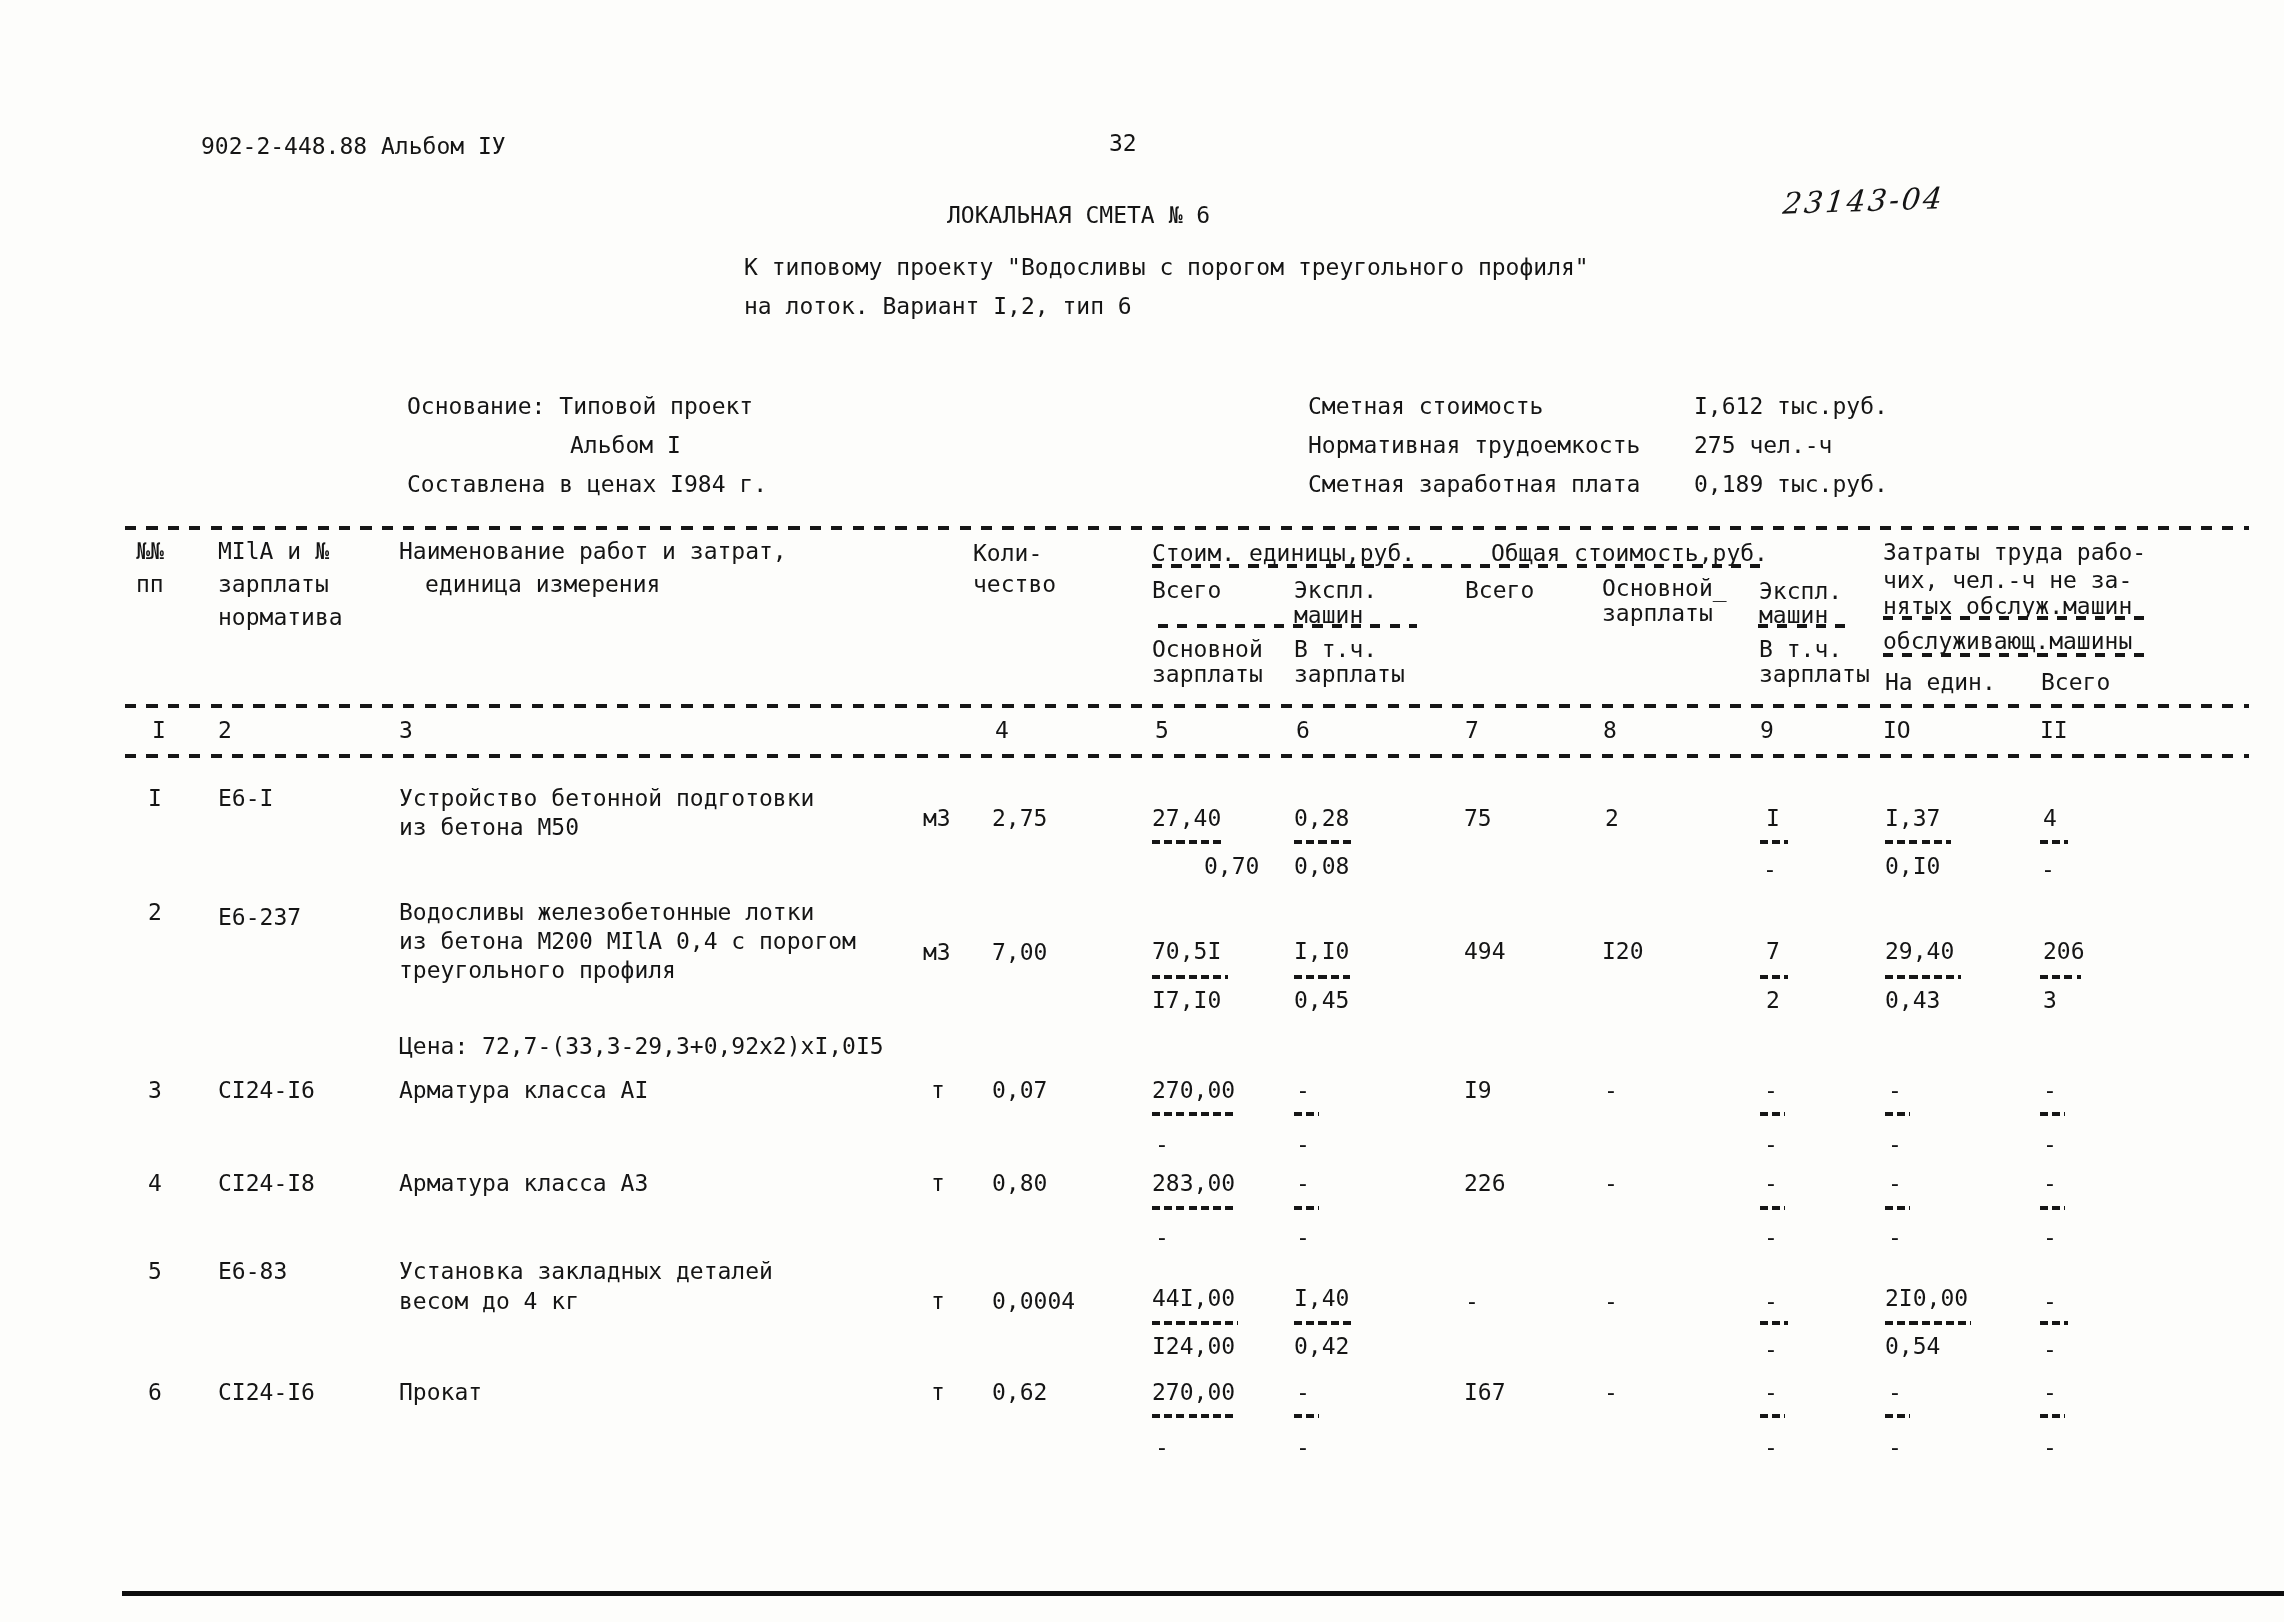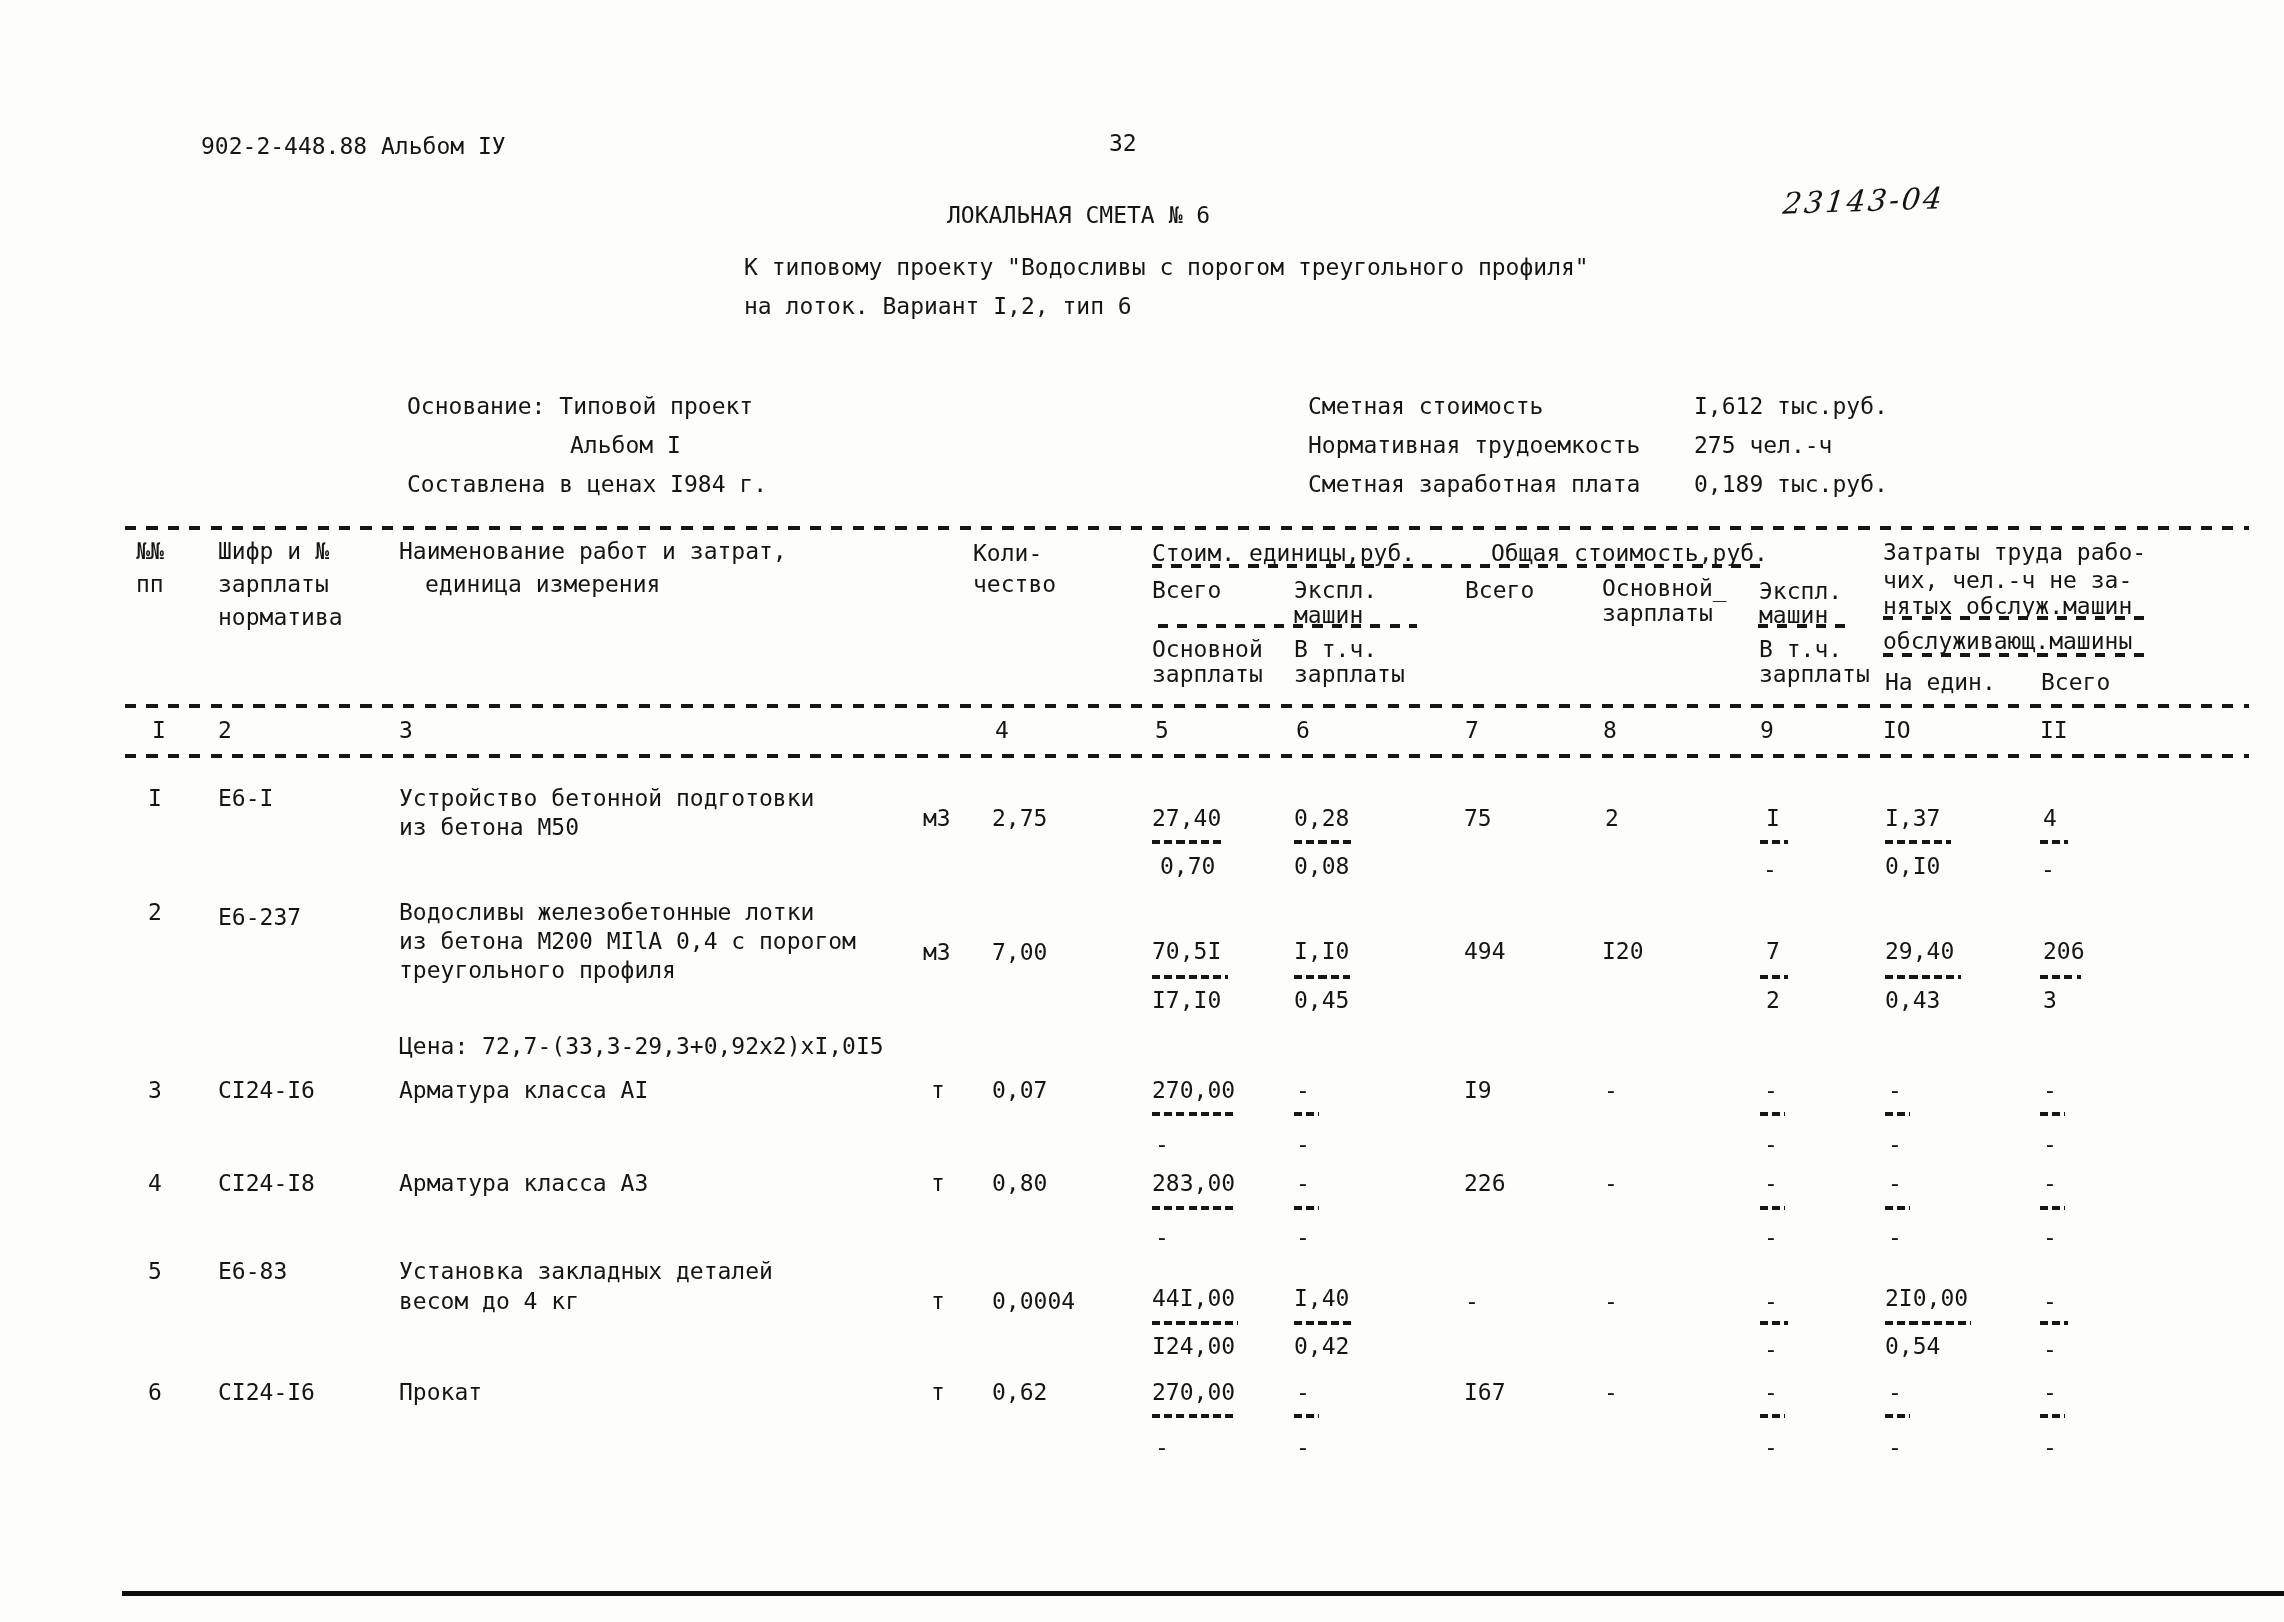--- a/index.html
+++ b/index.html
@@ -63,21 +63,21 @@
   <span class="t" style="left:1694px;top:416px">275 чел.-ч</span>
   <span class="t" style="left:1308px;top:455px">Сметная заработная плата</span>
   <span class="t" style="left:1694px;top:455px">0,189 тыс.руб.</span>
 
   <div class="rule" style="left:125px;top:510px;width:2124px"></div>
   <div class="rule" style="left:125px;top:688px;width:2124px"></div>
   <div class="rule" style="left:125px;top:738px;width:2124px"></div>
 
   <span class="t" style="left:136px;top:522px">№№</span>
   <span class="t" style="left:136px;top:555px">пп</span>
-  <span class="t" style="left:218px;top:522px">Шифр и №</span>
+  <span class="t" style="left:218px;top:522px">МIlА и №</span>
   <span class="t" style="left:218px;top:555px">зарплаты</span>
   <span class="t" style="left:218px;top:588px">норматива</span>
   <span class="t" style="left:399px;top:522px">Наименование работ и затрат,</span>
   <span class="t" style="left:425px;top:555px">единица измерения</span>
   <span class="t" style="left:973px;top:524px">Коли-</span>
   <span class="t" style="left:973px;top:555px">чество</span>
 
   <span class="t" style="left:1152px;top:524px">Стоим. единицы,руб.</span>
   <span class="t" style="left:1491px;top:524px">Общая стоимость,руб.</span>
   <div class="uline" style="left:1152px;top:548px;width:618px"></div>
@@ -123,21 +123,21 @@
   <span class="t" style="left:2040px;top:701px">II</span>
 
   <span class="t" style="left:148px;top:769px">I</span>
   <span class="t" style="left:218px;top:769px">Е6-I</span>
   <span class="t" style="left:399px;top:769px">Устройство бетонной подготовки</span>
   <span class="t" style="left:399px;top:798px">из бетона М50</span>
   <span class="t" style="left:923px;top:789px">м3</span>
   <span class="t" style="left:992px;top:789px">2,75</span>
   <span class="t" style="left:1152px;top:789px">27,40</span>
   <div class="sep" style="left:1152px;top:824px;width:71px"></div>
-  <span class="t" style="left:1160px;top:837px">0,70</span>
+  <span class="t" style="left:1204px;top:837px">0,70</span>
   <span class="t" style="left:1294px;top:789px">0,28</span>
   <div class="sep" style="left:1294px;top:824px;width:59px"></div>
   <span class="t" style="left:1294px;top:837px">0,08</span>
   <span class="t" style="left:1464px;top:789px">75</span>
   <span class="t" style="left:1605px;top:789px">2</span>
   <span class="t" style="left:1766px;top:789px">I</span>
   <div class="sep" style="left:1760px;top:824px;width:28px"></div>
   <span class="t" style="left:1763px;top:840px">-</span>
   <span class="t" style="left:1885px;top:789px">I,37</span>
   <div class="sep" style="left:1885px;top:824px;width:66px"></div>

